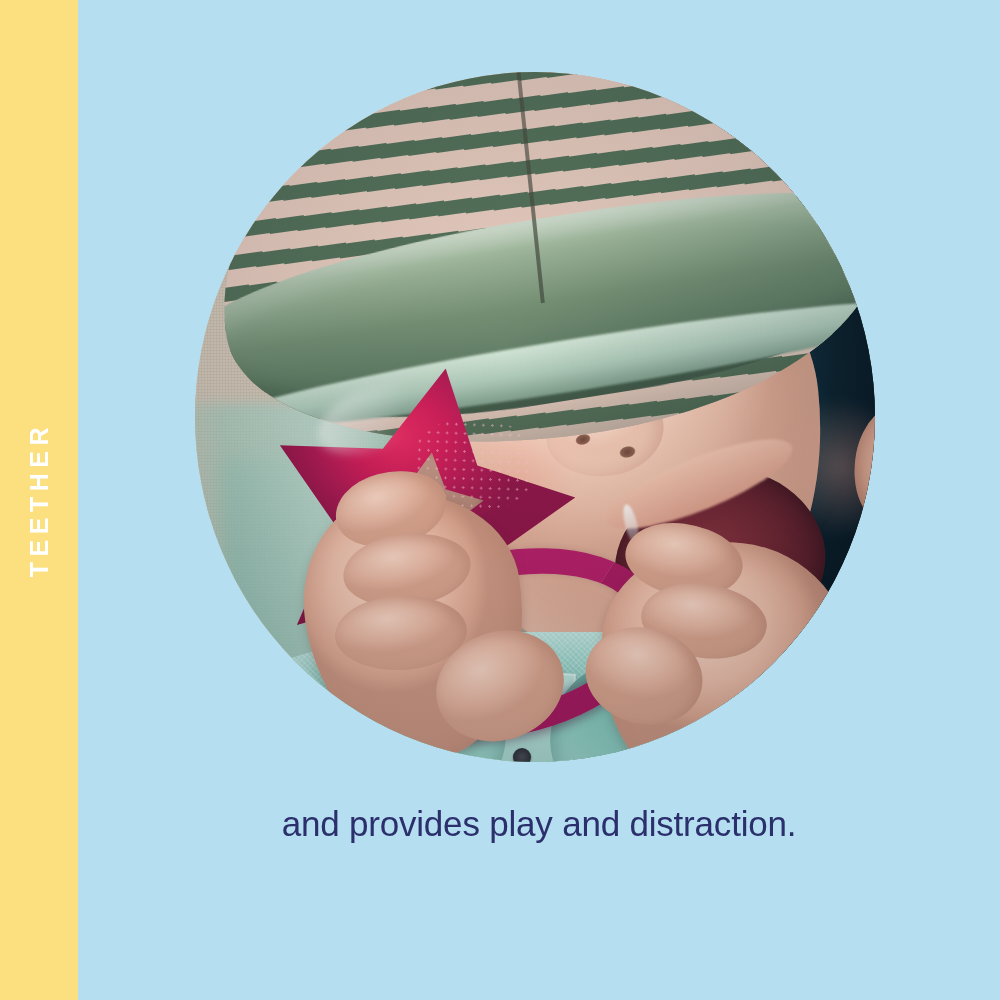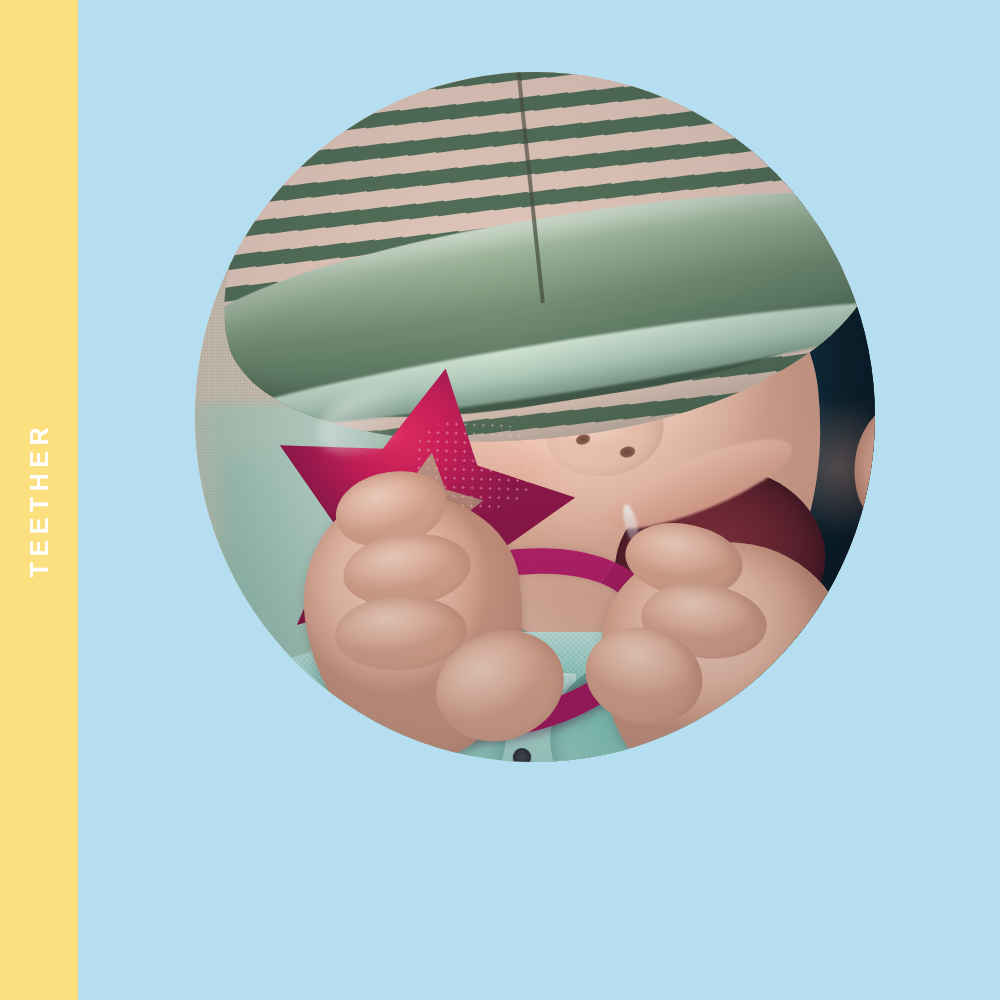--- a/index.html
+++ b/index.html
@@ -460,15 +460,16 @@
 
     <div class="layer hand" id="hand-right"></div>
     <div class="layer finger" id="fr1"></div>
     <div class="layer finger" id="fr2"></div>
     <div class="layer finger" id="thumb-right"></div>
 
     <div class="layer" id="photo-grade"></div>
   </div>
 
   <div id="caption">
+    <span class="ln">and provides play and distraction.</span>
   </div>
 
 </div>
 
 </body></html>

